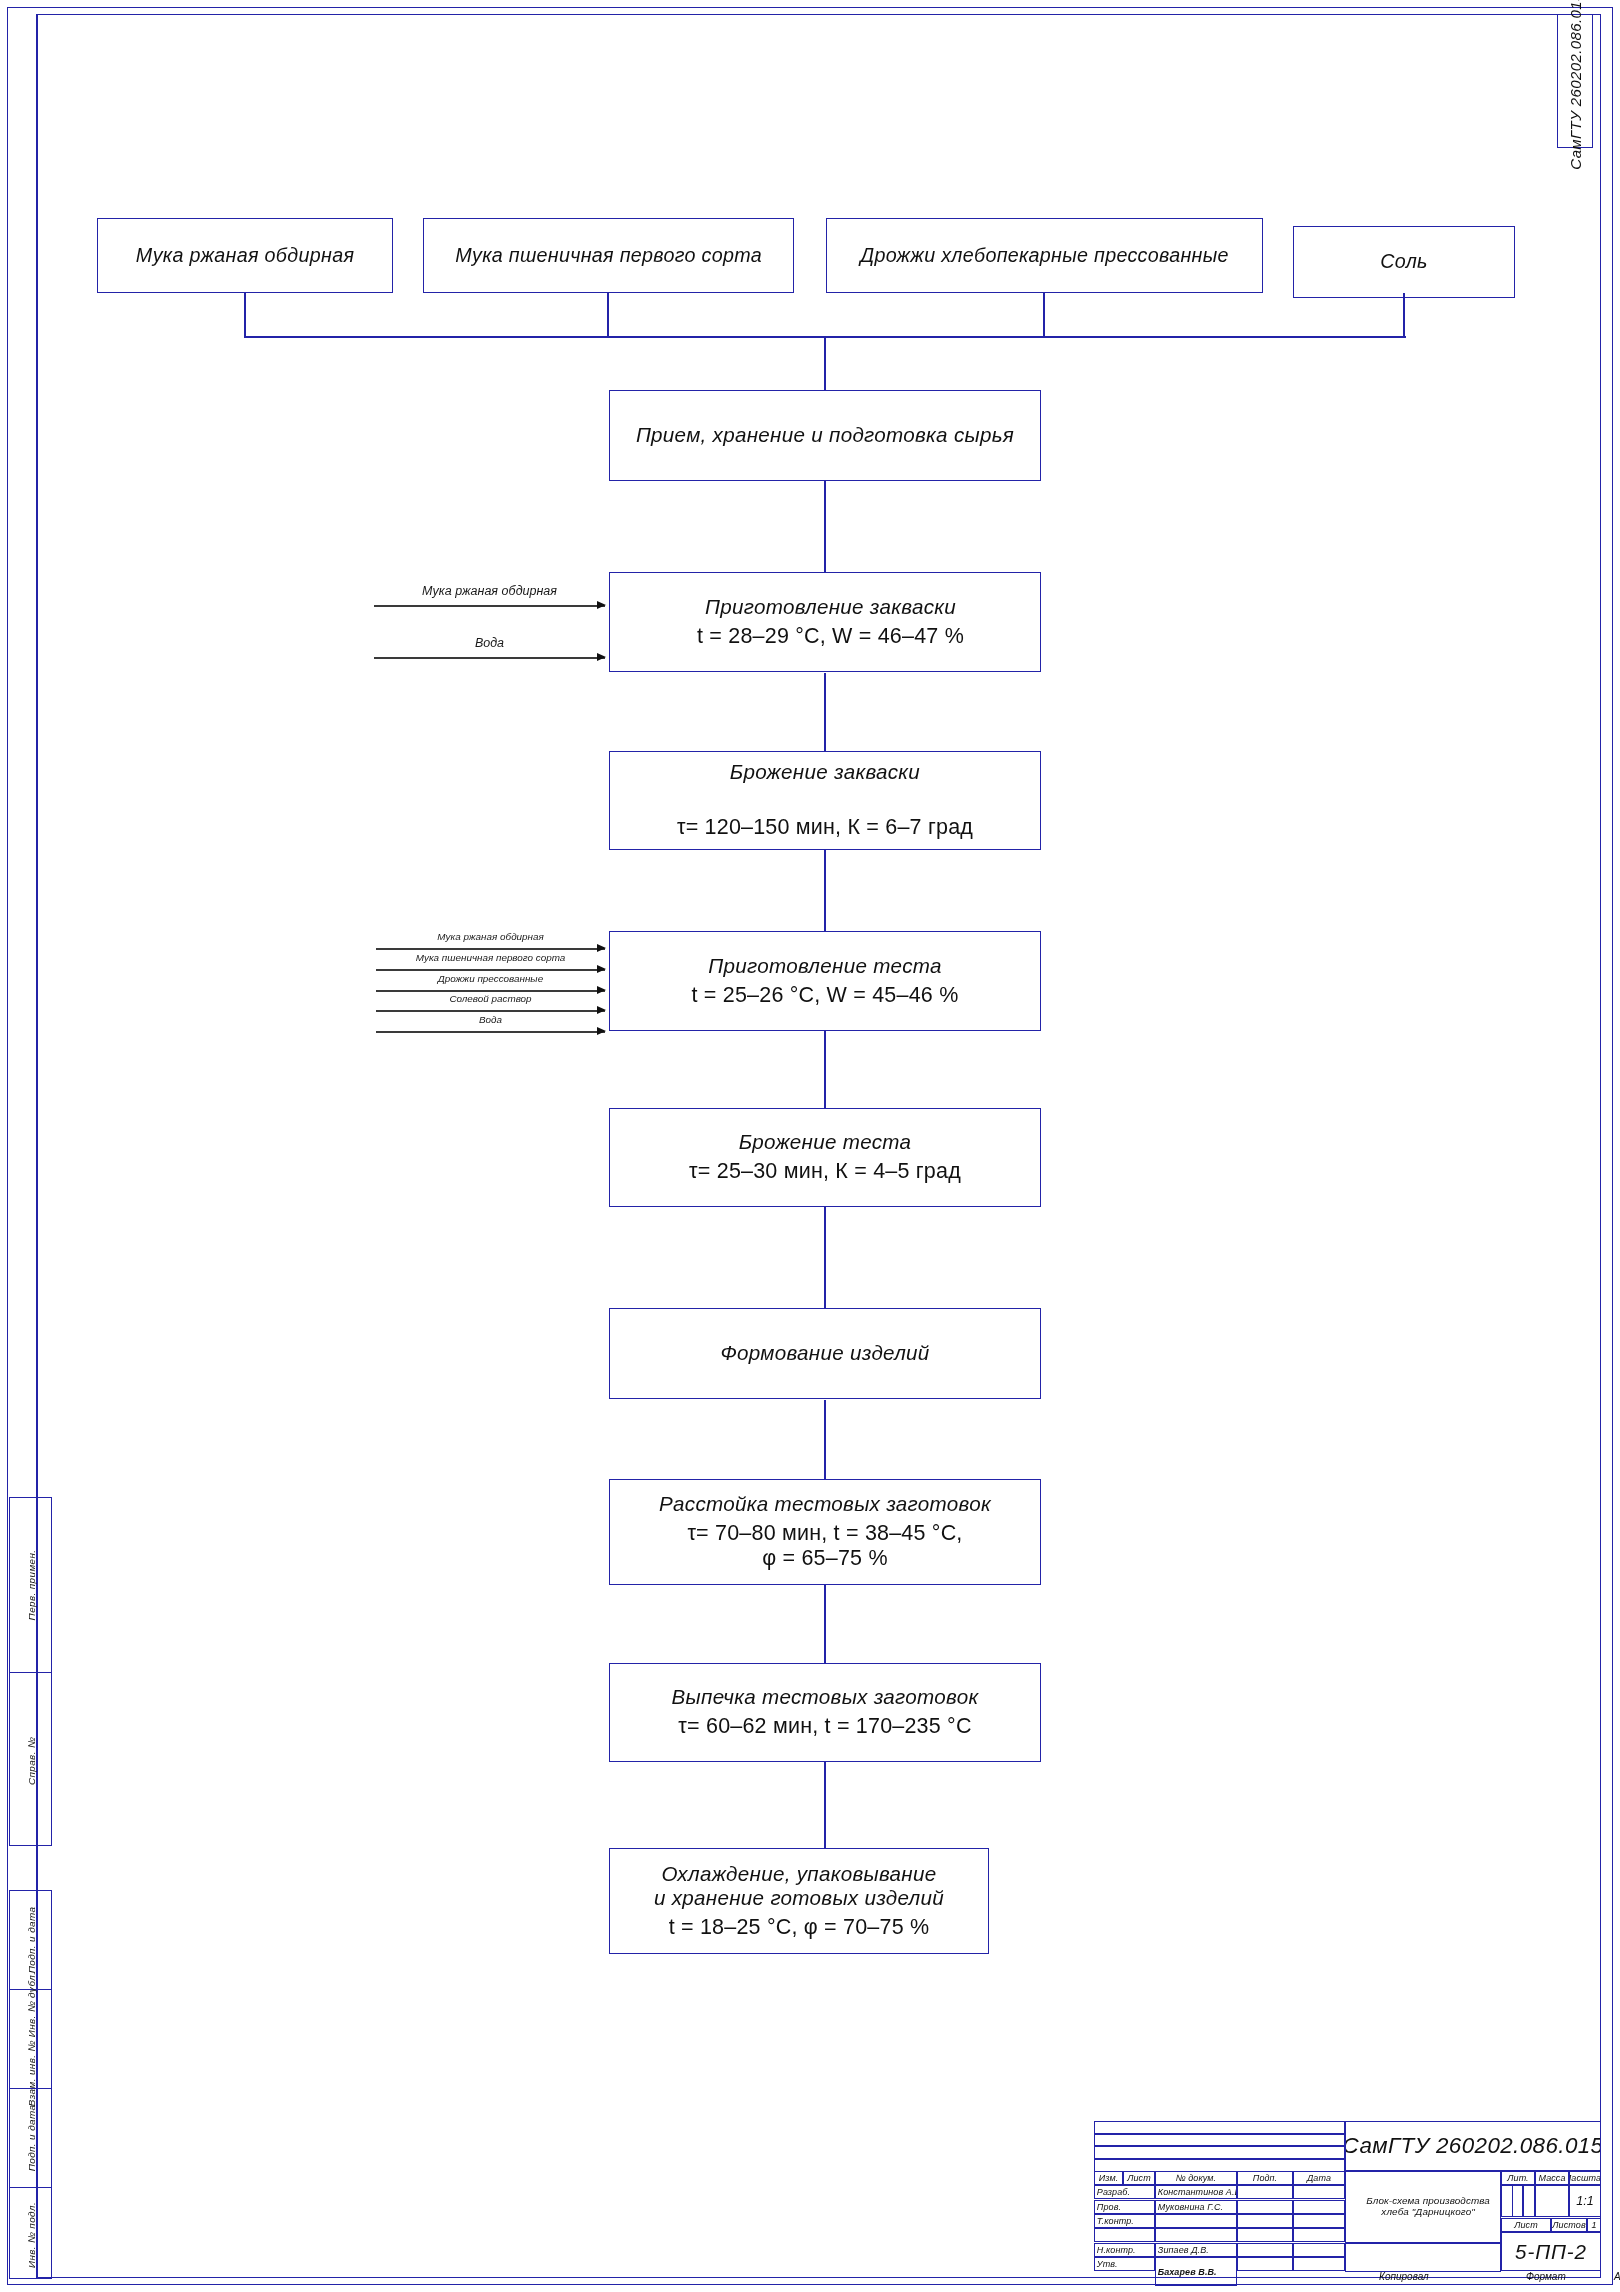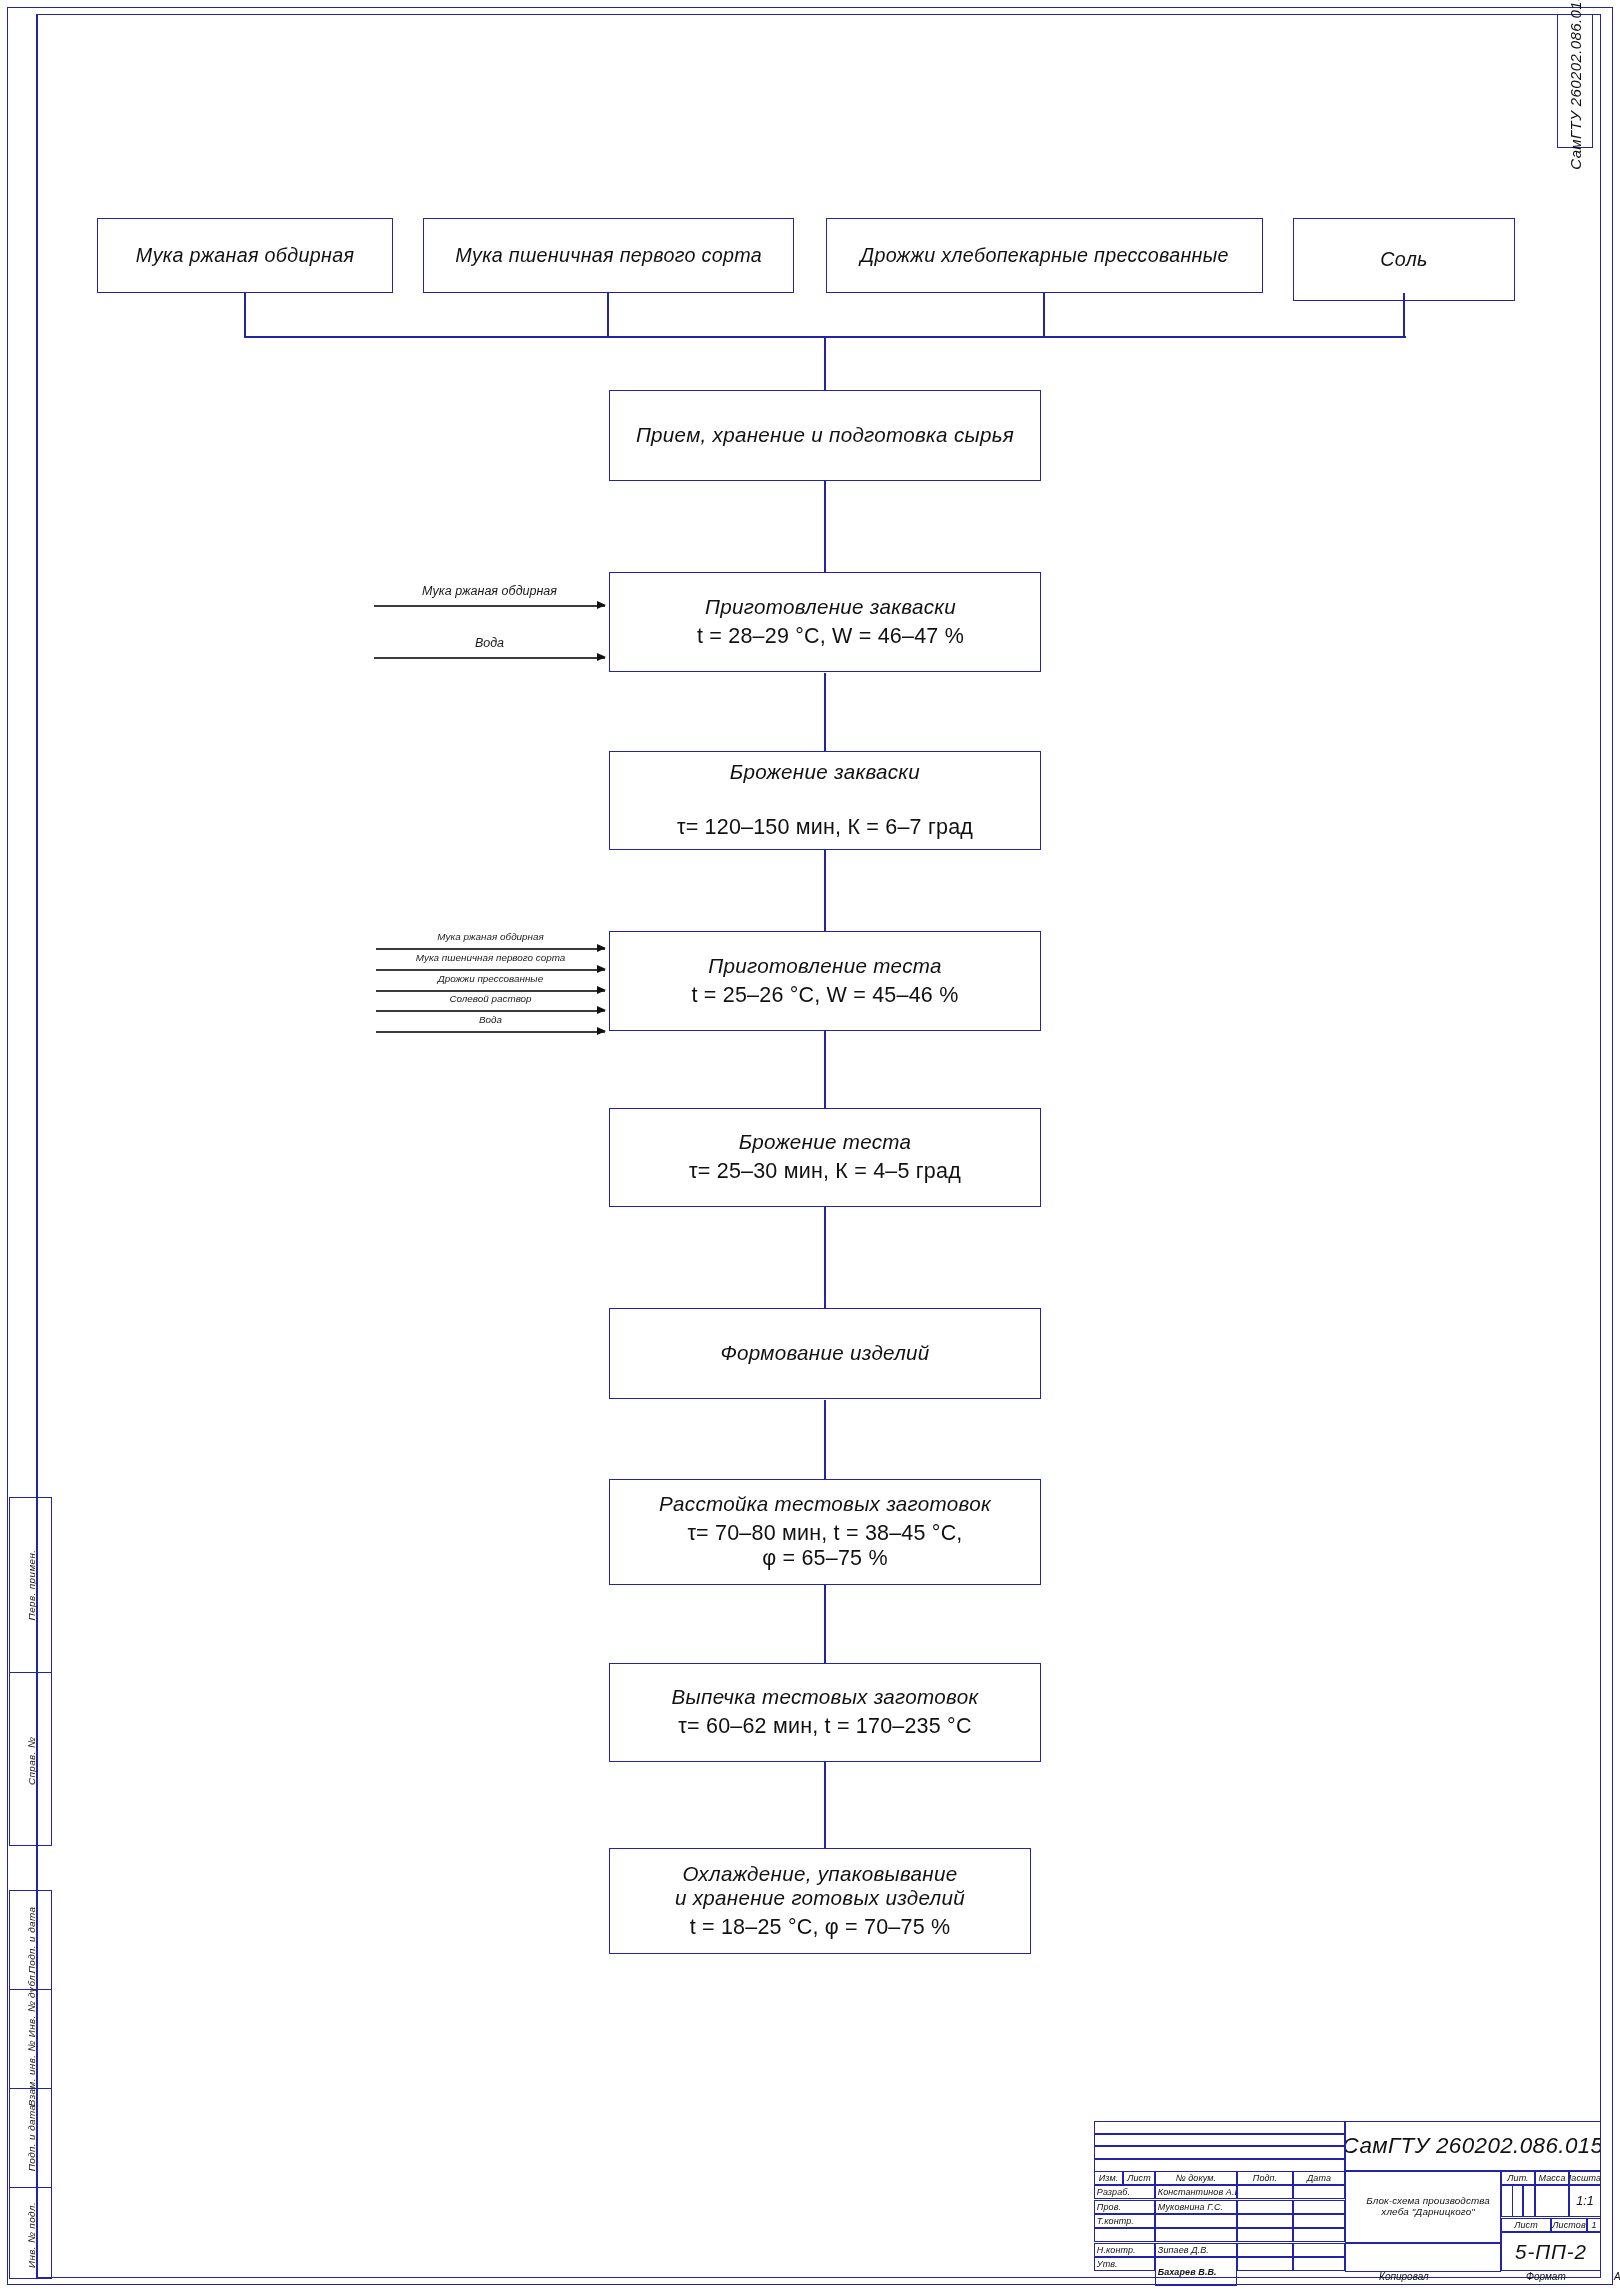--- a/index.html
+++ b/index.html
@@ -102,21 +102,21 @@
 
 <div class="node ing" style="left:97px;top:218px;width:296px;height:75px;">
   <div class="ttl">Мука ржаная обдирная</div>
 </div>
 <div class="node ing" style="left:423px;top:218px;width:371px;height:75px;">
   <div class="ttl">Мука пшеничная первого сорта</div>
 </div>
 <div class="node ing" style="left:826px;top:218px;width:437px;height:75px;">
   <div class="ttl">Дрожжи хлебопекарные прессованные</div>
 </div>
-<div class="node ing" style="left:1293px;top:218px;width:222px;height:83px;">
+<div class="node ing" style="left:1293px;top:226px;width:222px;height:72px;">
   <div class="ttl">Соль</div>
 </div>
 
 <div class="vline" style="left:244px;top:293px;height:43px;"></div>
 <div class="vline" style="left:607px;top:293px;height:43px;"></div>
 <div class="vline" style="left:1043px;top:293px;height:43px;"></div>
 <div class="vline" style="left:1403px;top:293px;height:43px;"></div>
 <div class="hline" style="left:244px;top:336px;width:1162px;"></div>
 <div class="vline" style="left:824px;top:336px;height:54px;"></div>
 
@@ -160,21 +160,21 @@
 φ = 65–75 %</div>
 </div>
 <div class="vline" style="left:824px;top:1584px;height:79px;"></div>
 
 <div class="node" style="left:609px;top:1663px;width:432px;height:99px;">
   <div class="ttl">Выпечка тестовых заготовок</div>
   <div class="par">τ= 60–62 мин, t = 170–235 °С</div>
 </div>
 <div class="vline" style="left:824px;top:1762px;height:86px;"></div>
 
-<div class="node" style="left:609px;top:1848px;width:422px;height:106px;">
+<div class="node" style="left:609px;top:1848px;width:380px;height:106px;">
   <div class="ttl wrap" style="white-space:pre-line;">Охлаждение, упаковывание
 и хранение готовых изделий</div>
   <div class="par">t = 18–25 °С, φ = 70–75 %</div>
 </div>
 
 <div class="feed" style="left:374px;top:605px;width:231px;"></div>
 <div class="feedlbl" style="left:374px;top:584px;width:231px;font-size:12.5px;">Мука ржаная обдирная</div>
 
 <div class="feed" style="left:374px;top:657px;width:231px;"></div>
 <div class="feedlbl" style="left:374px;top:636px;width:231px;font-size:12.5px;">Вода</div>

